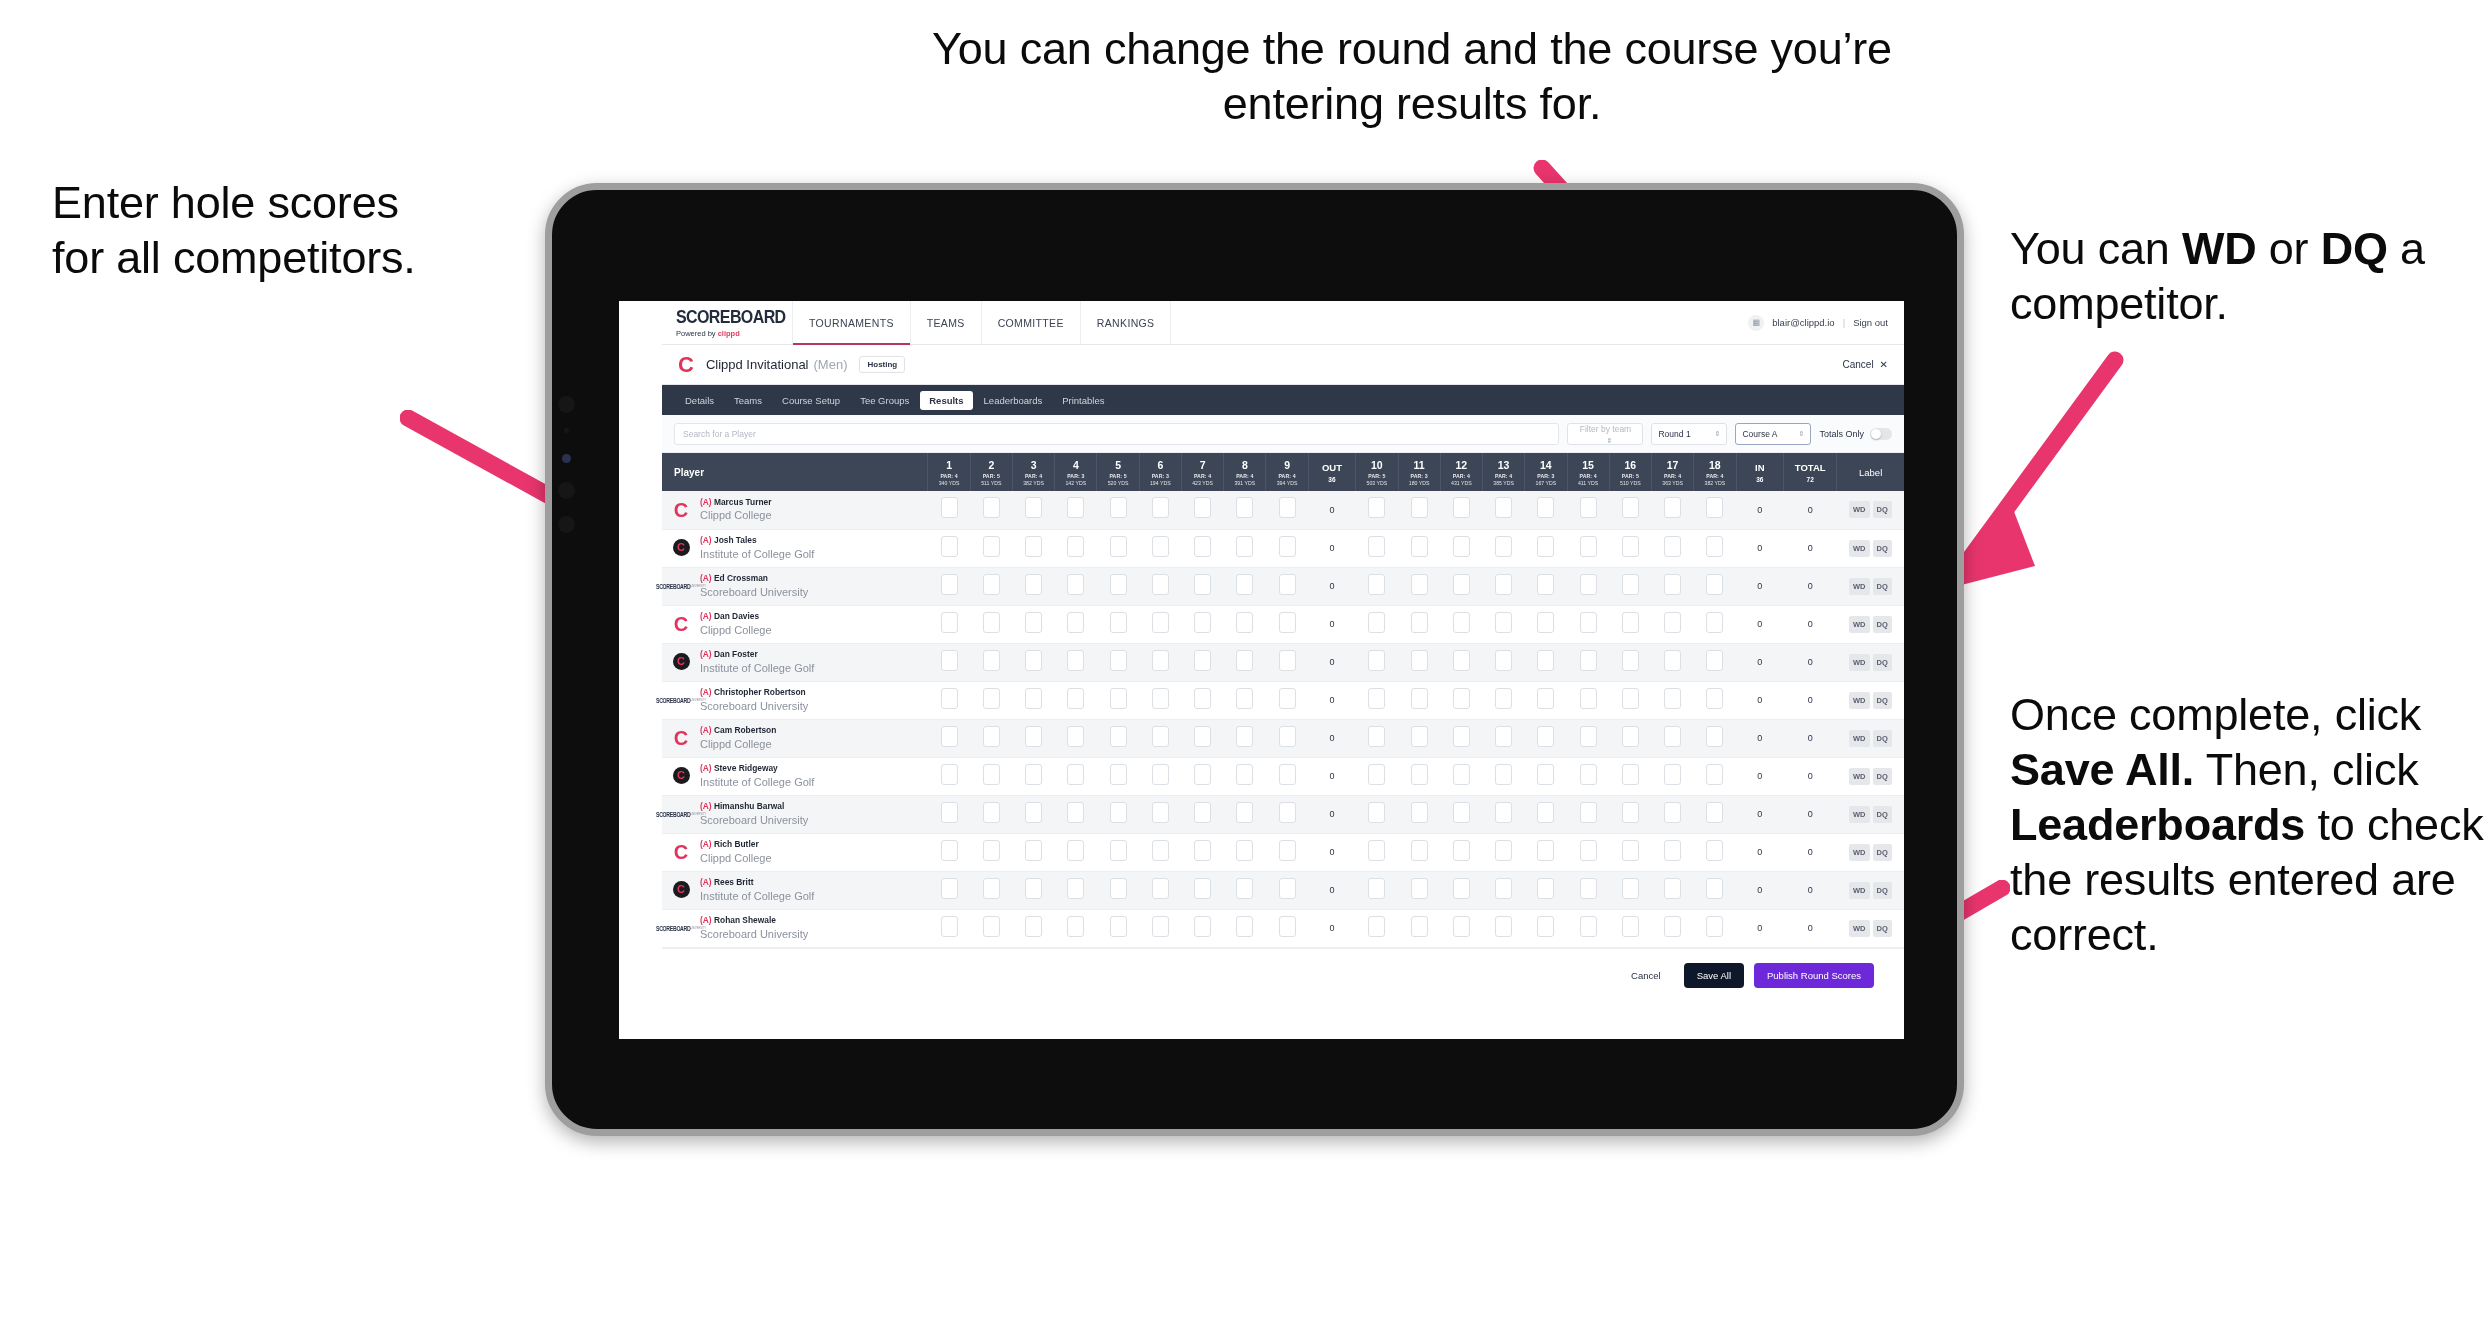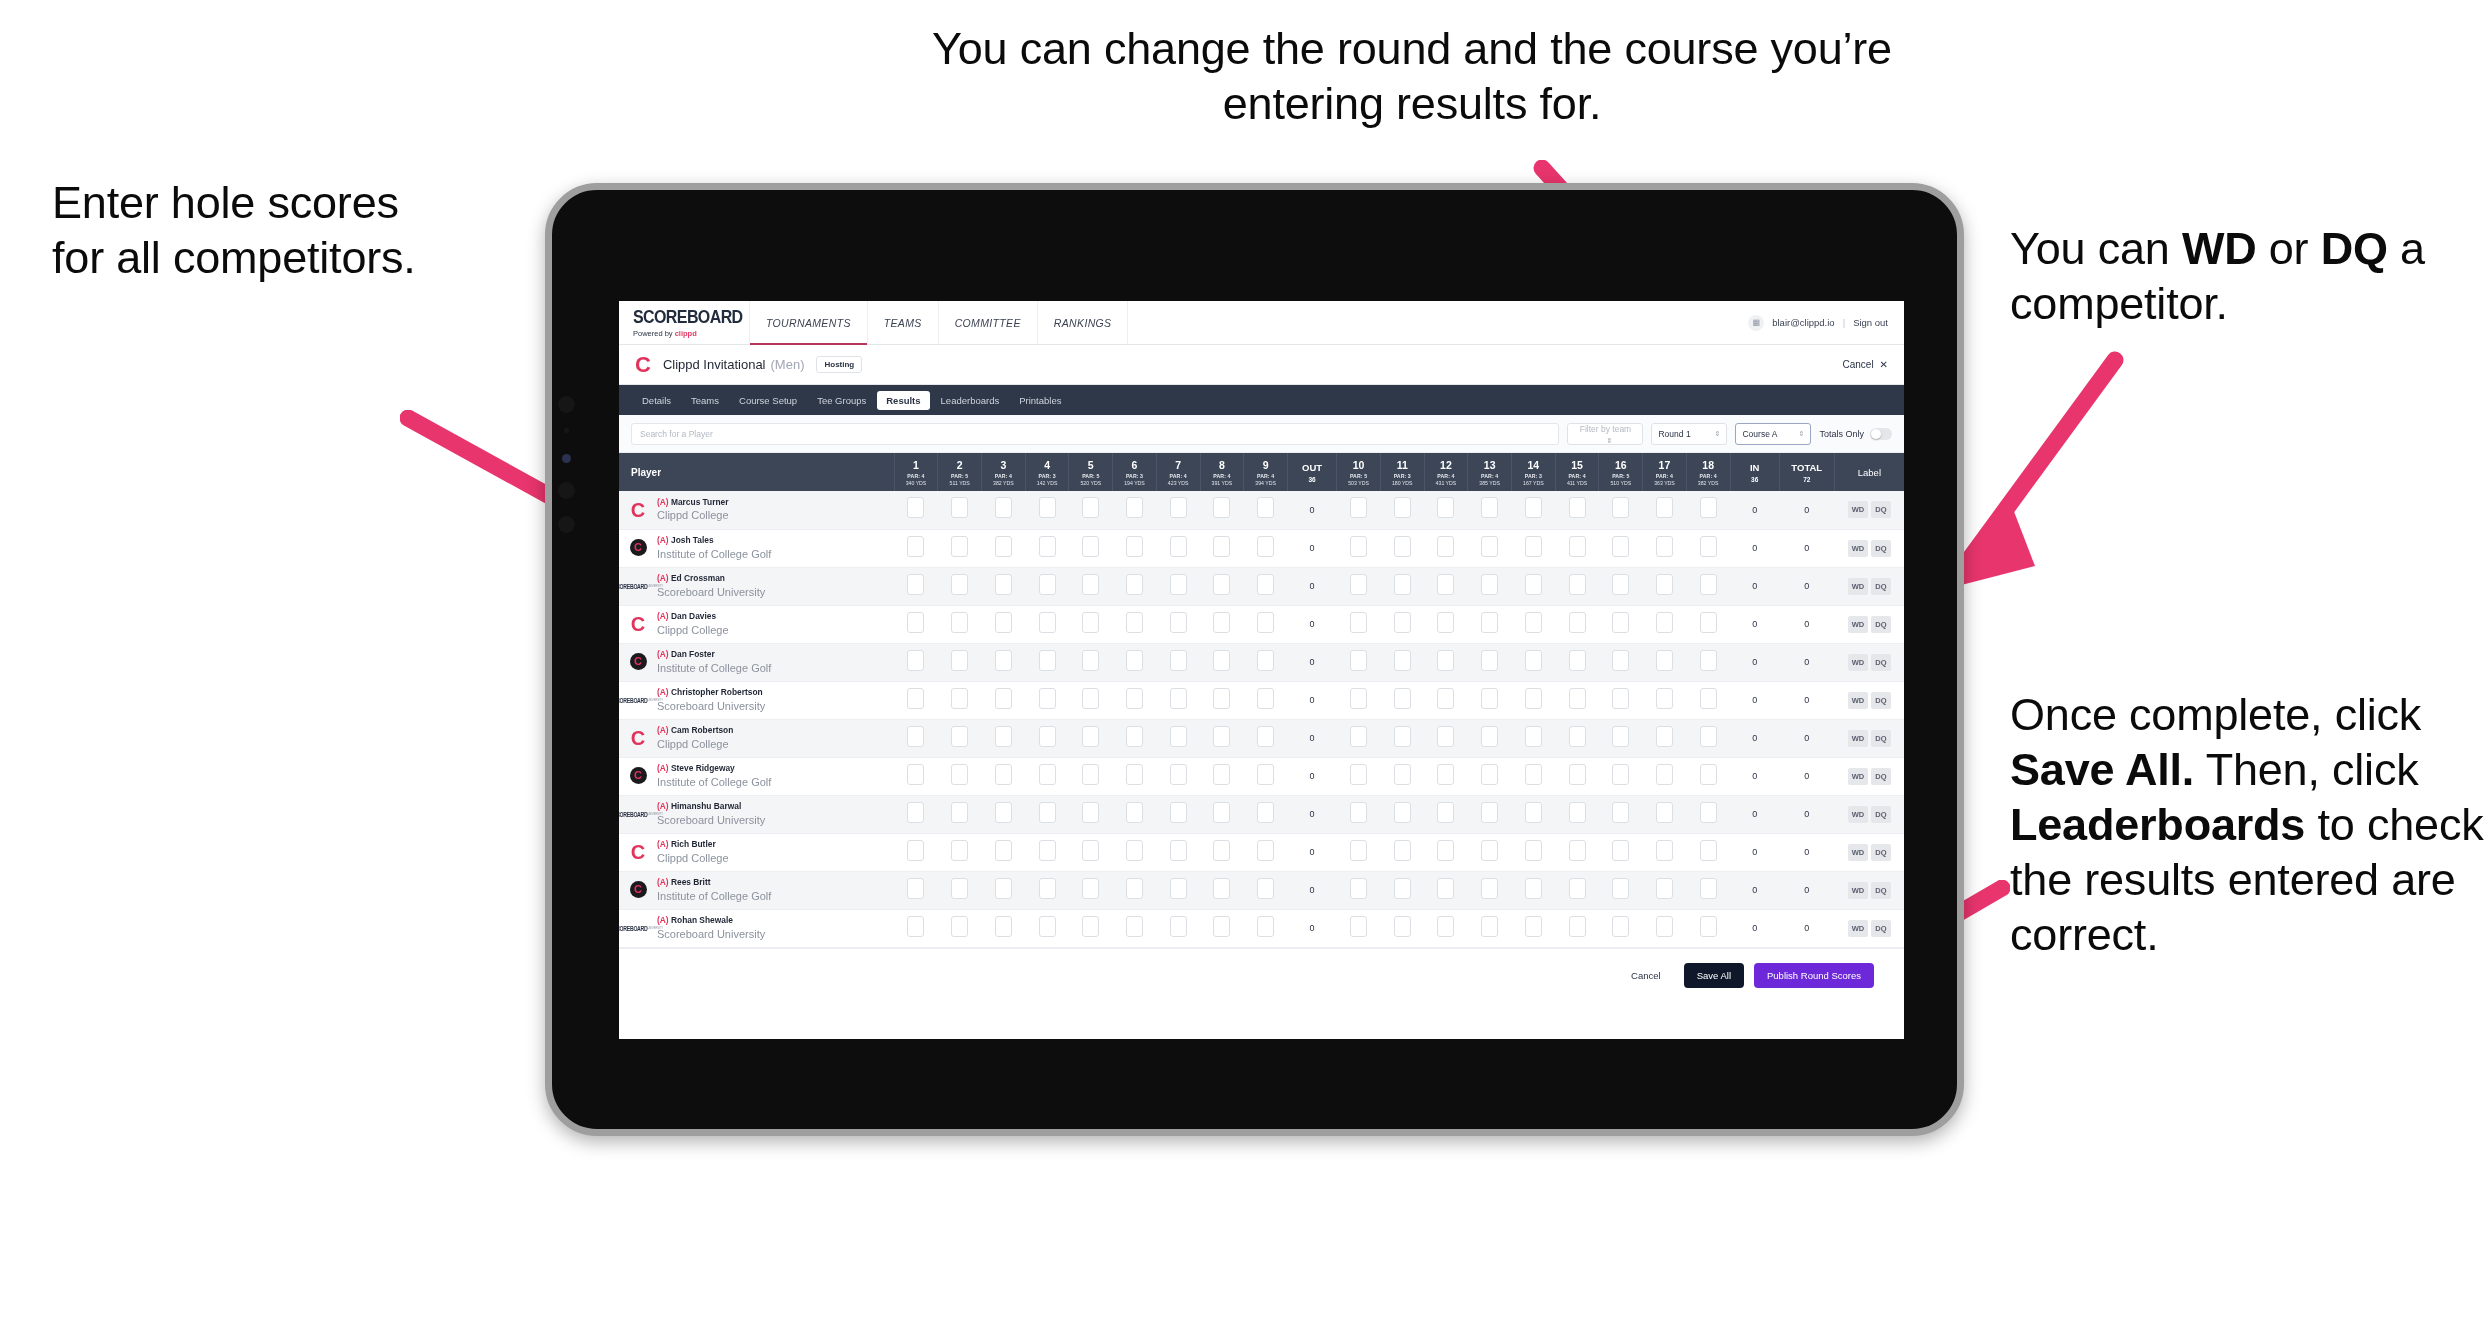--- a/index.html
+++ b/index.html
@@ -42,33 +42,34 @@
   #bezel-dots { position:absolute; left: 4px; top: 206px; width: 24px; height:170px; }
   .bdot { position:absolute; background:#161616; border-radius:50%; }
 
   
   #screen {
     position: absolute;
     left: 67px; top: 111px;
     width: 1285px; height: 738px;
     background: #ffffff;
     overflow: hidden;
+    padding-left: 43px;
   }
 
   
   #topnav {
     height: 44px; background:#fff; border-bottom:1px solid #e4e6ea;
     display:flex; align-items:stretch; padding-left: 14px;
   }
   #brand { display:flex; flex-direction:column; justify-content:center; width:107px; }
   #brand .bn { font-size:16px; font-weight:800; letter-spacing:-0.6px; color:#222c3d; font-family:"Liberation Sans", sans-serif;
                transform: scaleY(1.12); transform-origin: left center; }
   #brand .bp { font-size:7.5px; color:#2b3346; margin-top:3px; }
   #brand .bp span { color:#e23b62; font-weight:700; }
-  .topnav-tabs { display:flex; align-items:stretch; margin-left: 10px; font-style: italic; }
+  .topnav-tabs { display:flex; align-items:stretch; margin-left: 10px; }
   .tnav {
     display:flex; align-items:center; padding: 0 16px;
     font-size:10.5px; letter-spacing:0.35px; color:#3b4252;
     border-right:1px solid #eceef1; border-left:1px solid #eceef1; margin-left:-1px;
     position:relative; cursor:pointer;
   }
   .tnav.active::after {
     content:""; position:absolute; left:0; right:0; bottom:-1px; height:2px; background:#b8365b;
   }
   #topnav-right { margin-left:auto; display:flex; align-items:center; gap:8px; padding-right:16px; font-size:9.5px; color:#3b4252; }

